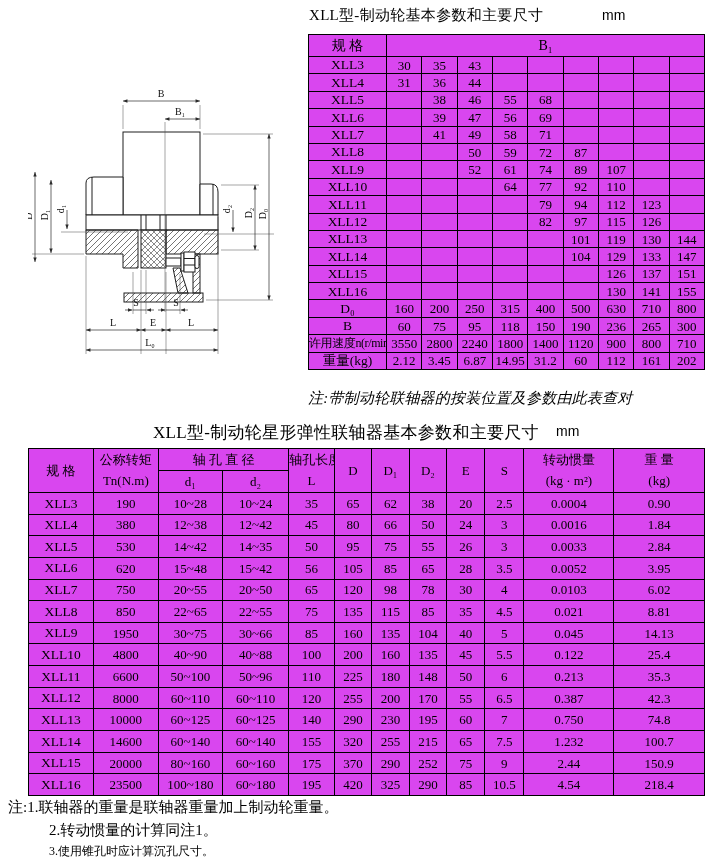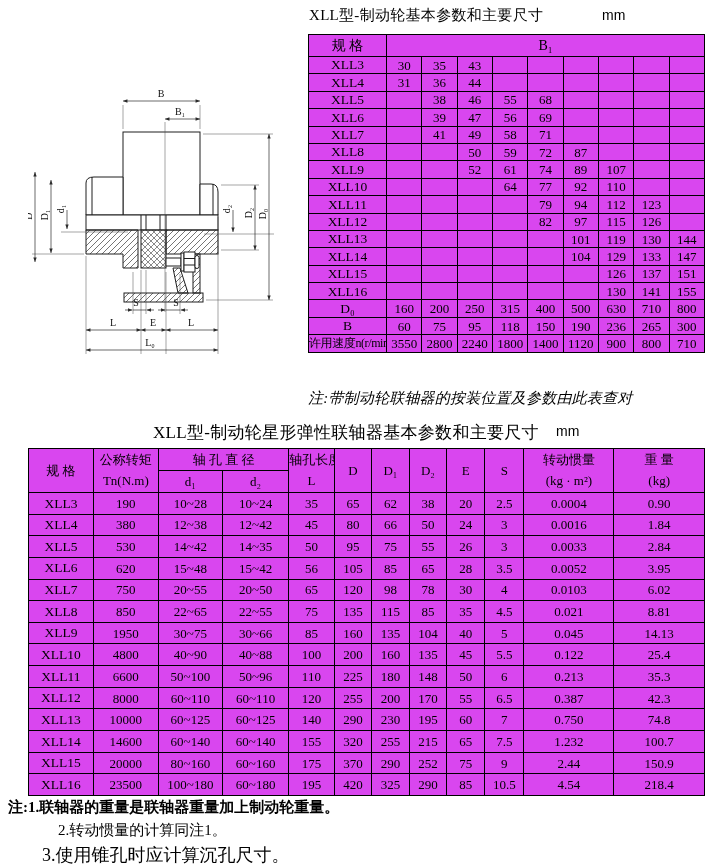--- a/index.html
+++ b/index.html
@@ -7,23 +7,23 @@
     width:725px;height:867px;position:relative;background:#fff;color:#000;
     font-family:"Liberation Serif","DejaVu Serif",serif;
     -webkit-font-smoothing:antialiased;
   }
   .abs{position:absolute;white-space:nowrap;}
   #title1{left:267px;top:6px;font-size:15px;letter-spacing:.3px;margin-left:42px;}
   #mm1{left:602px;top:7px;font-size:14px;font-family:"Liberation Sans","DejaVu Sans",sans-serif;}
   #note1{left:308px;top:389px;font-size:15px;letter-spacing:.2px;font-style:italic;}
   #title2{left:153px;top:421px;font-size:17px;letter-spacing:.3px;}
   #mm2{left:556px;top:423px;font-size:14px;font-family:"Liberation Sans","DejaVu Sans",sans-serif;}
-  #noteA{left:8px;top:798px;font-size:15px;font-weight:bold;}
-  #noteB{left:58px;top:821px;font-size:15px;}
-  #noteC{left:42px;top:843px;font-size:18px;}
+  #noteA{left:8px;top:798px;font-size:15px;}
+  #noteB{left:49px;top:821px;font-size:15px;}
+  #noteC{left:49px;top:843px;font-size:12px;}
 
   table{border-collapse:collapse;table-layout:fixed;position:absolute;background:#d946ef;}
   th,td{
     border:1px solid #000;text-align:center;vertical-align:middle;
     padding:0;font-weight:normal;overflow:hidden;white-space:nowrap;
   }
   #t1{left:308px;top:34px;width:397px;}
   #t1 th{height:21px;font-size:14px;}
   #t1 td{height:16.4px;font-size:13px;line-height:1;}
   #t1 td.lbl{font-size:13.5px;}
@@ -358,20 +358,32 @@
         <td class="lbl small">许用速度n(r/min)</td>
         <td>3550</td>
         <td>2800</td>
         <td>2240</td>
         <td>1800</td>
         <td>1400</td>
         <td>1120</td>
         <td>900</td>
         <td>800</td>
         <td>710</td>
+      </tr>
+      <tr>
+        <td class="lbl">重量(kg)</td>
+        <td>2.12</td>
+        <td>3.45</td>
+        <td>6.87</td>
+        <td>14.95</td>
+        <td>31.2</td>
+        <td>60</td>
+        <td>112</td>
+        <td>161</td>
+        <td>202</td>
       </tr>
     </tbody>
 </table>
 
 <div id="note1" class="abs">注:带制动轮联轴器的按装位置及参数由此表查对</div>
 
 <div id="title2" class="abs">XLL型-制动轮星形弹性联轴器基本参数和主要尺寸</div>
 <div id="mm2" class="abs">mm</div>
 
 <table id="t2">

